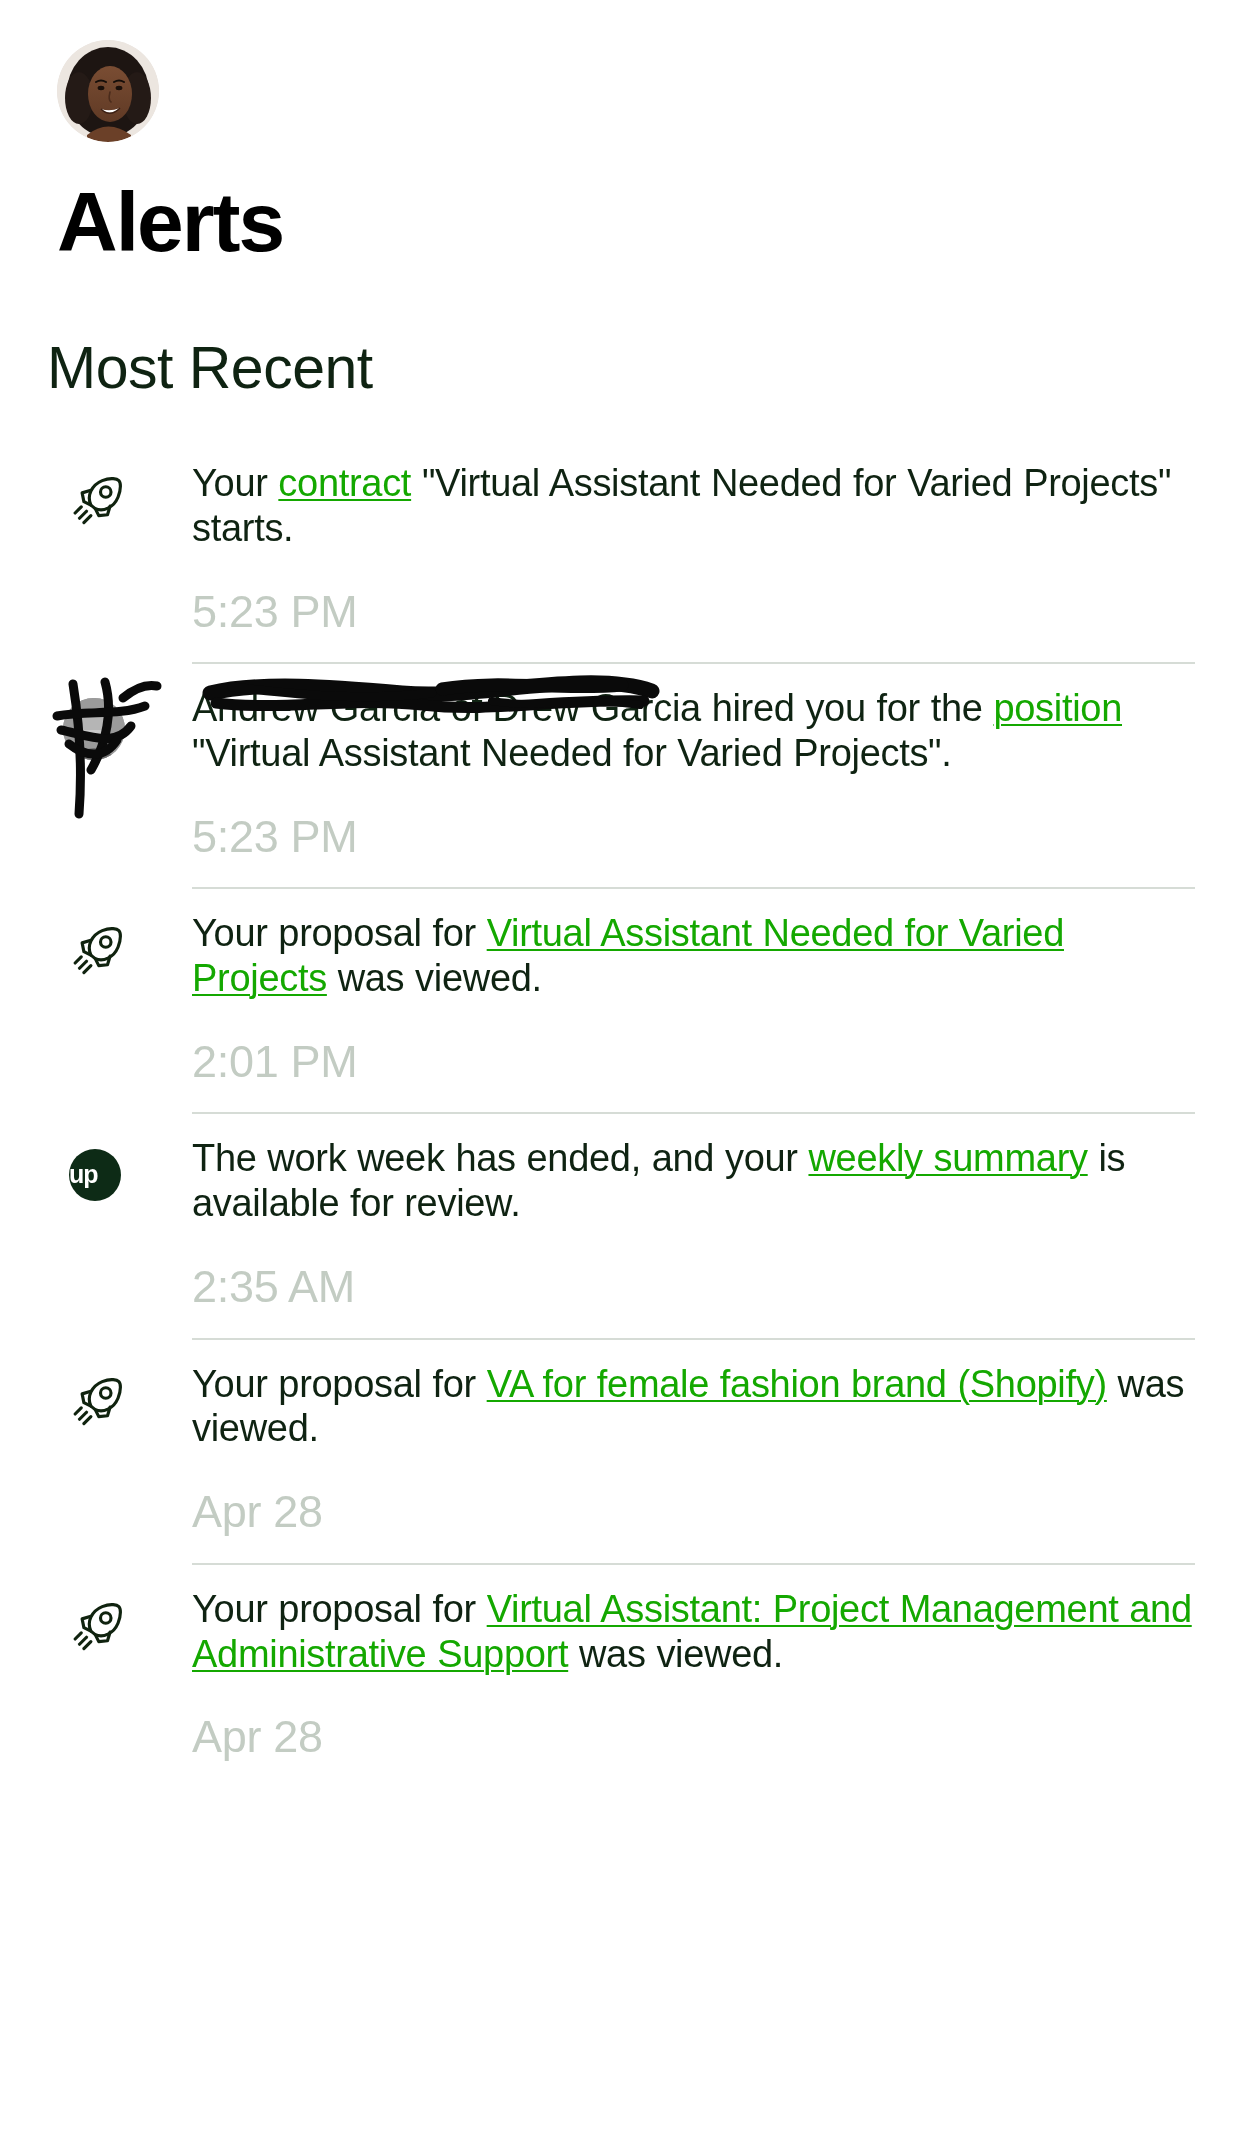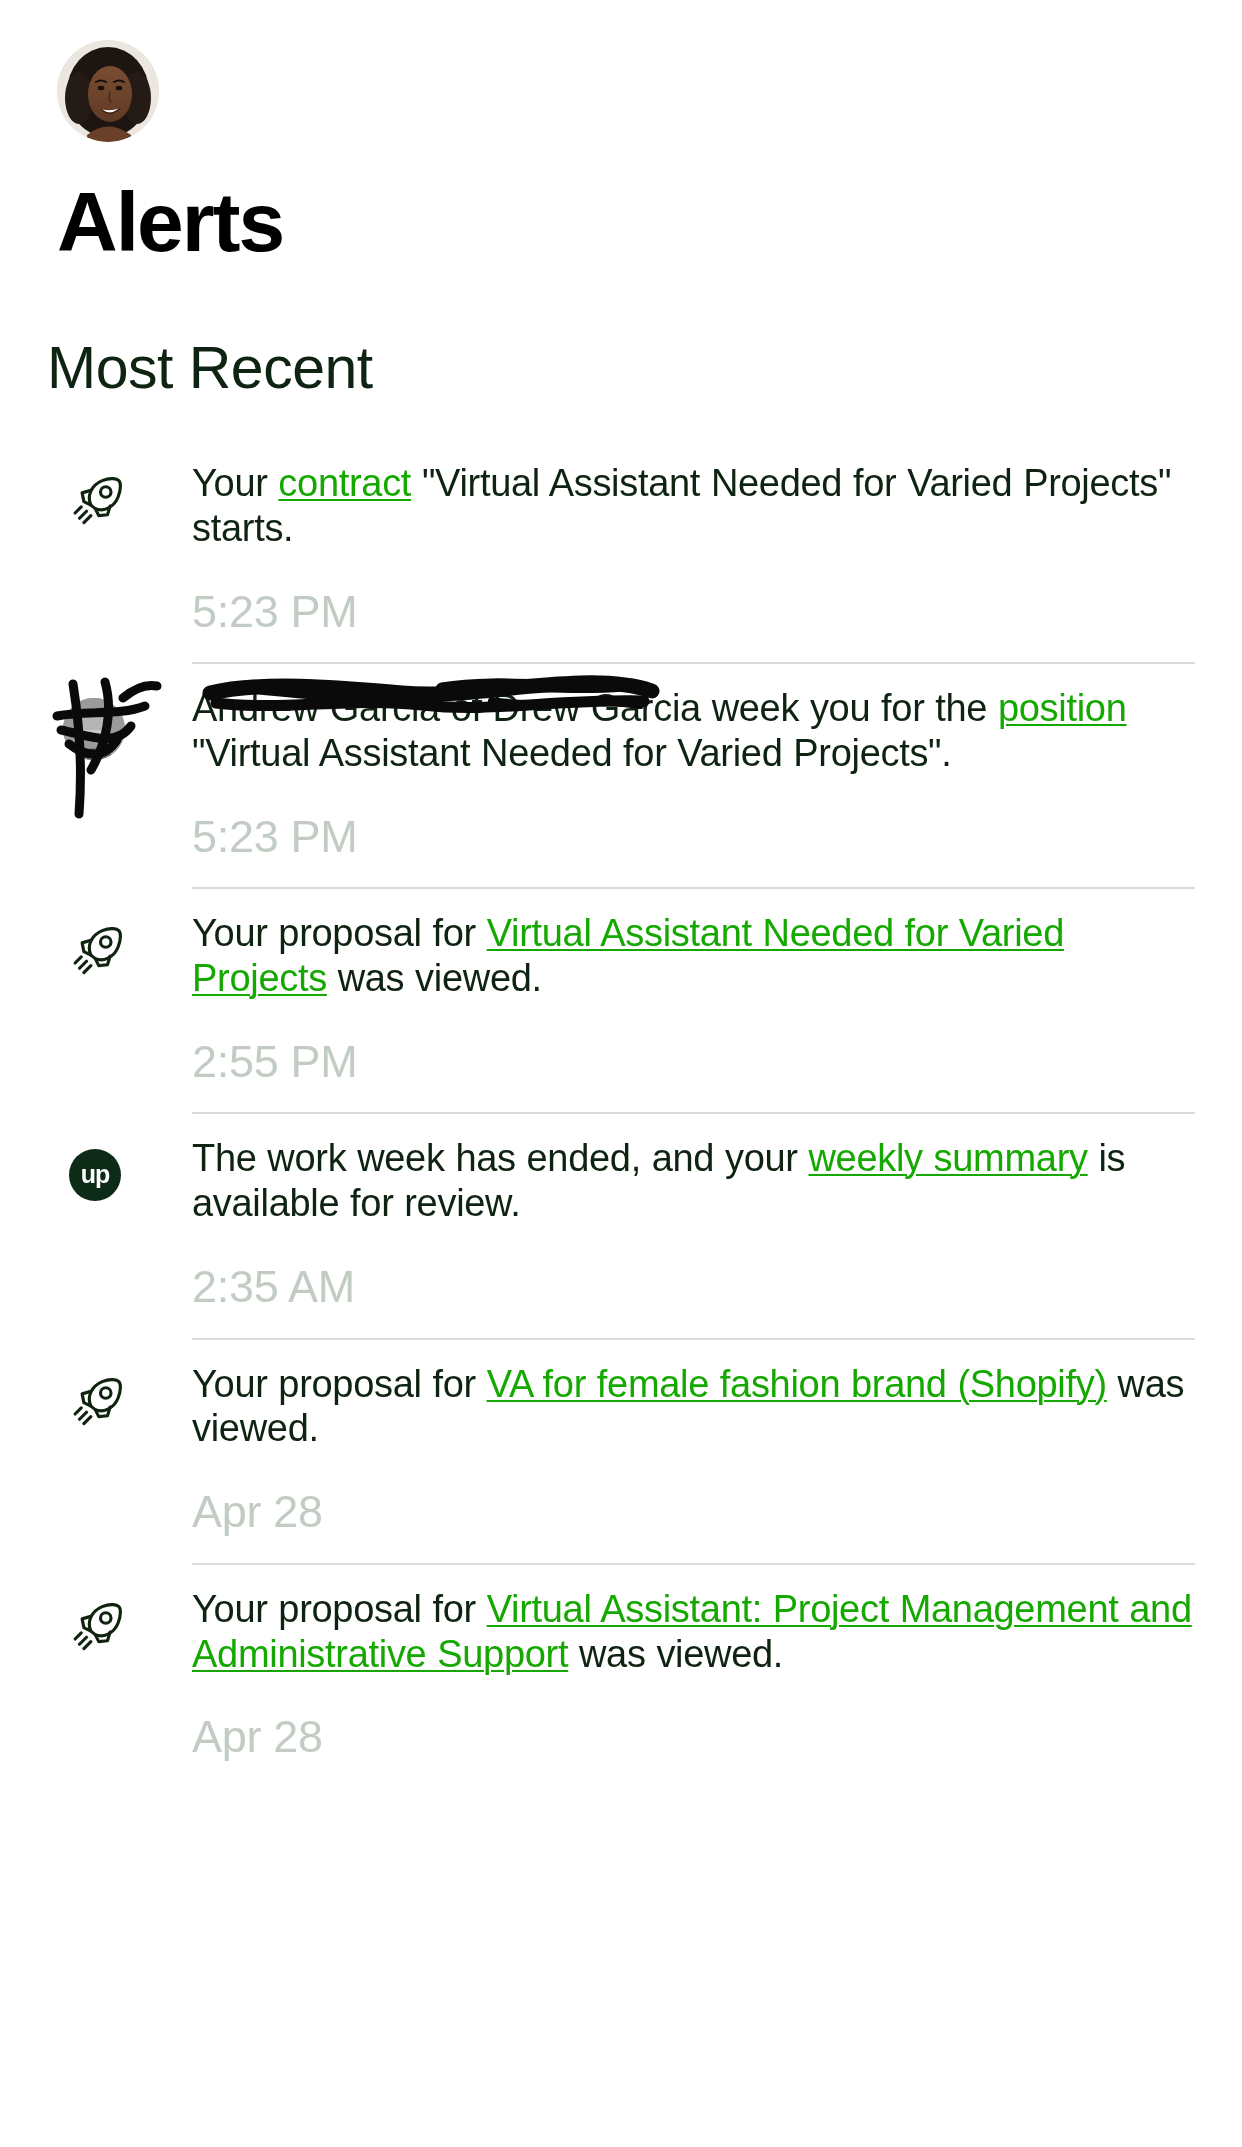--- a/index.html
+++ b/index.html
@@ -87,21 +87,20 @@
 
   .icon-rocket svg { display: block; width: 56px; height: 56px; }
 
   .icon-upwork {
     width: 52px;
     height: 52px;
     border-radius: 50%;
     background: #0d2b16;
     display: flex;
     align-items: center;
-    justify-content: center;
     margin-top: 3px;
   }
   .icon-upwork span {
     color: #ffffff;
     font-size: 25px;
     font-weight: 600;
     line-height: 1;
     letter-spacing: -1px;
     position: relative;
     top: -1px;
@@ -265,21 +264,21 @@
         </div>
         <div class="alert-body">
           <div class="alert-text"><span class="redact-wrap"><span>Andrew Garcia of Drew Garcia</span><svg class="redact-overlay" style="width:470px" viewBox="0 0 470 52" preserveAspectRatio="none" xmlns="http://www.w3.org/2000/svg">
                 <g stroke="#0a0a0a" stroke-linecap="round" fill="none">
                   <path d="M18 22 C70 10 140 16 210 22 C265 27 320 14 388 12 C420 11 445 15 460 20" stroke-width="15"></path>
                   <path d="M24 32 C90 40 160 26 230 34 C300 42 360 28 452 30" stroke-width="11"></path>
                   <path d="M40 16 C110 24 170 30 240 22" stroke-width="9"></path>
                   <path d="M250 18 C310 8 370 20 430 14" stroke-width="13"></path>
                   <path d="M300 30 C350 38 400 26 448 34" stroke-width="8"></path>
                 </g>
-              </svg></span><span> week you for the </span><a href="#" class="link">position</a><span> "Virtual Assistant Needed for Varied Projects".</span></div>
+              </svg></span><span> hired you for the </span><a href="#" class="link">position</a><span> "Virtual Assistant Needed for Varied Projects".</span></div>
           <div class="alert-time">5:23 PM</div>
         </div>
       </div>
       <div class="alert-row">
         <div class="alert-icon">
           <div class="icon-rocket">
             <svg viewBox="0 0 64 64" fill="none" xmlns="http://www.w3.org/2000/svg">
               <g stroke="#10230f" stroke-width="3.6" stroke-linecap="round" stroke-linejoin="round" fill="none">
                 <path d="M25 39 C20 28 26 16 38 11 C48 7 55 9 57 11 C59 13 60 20 56 30 C51 42 39 47 30 43 Z"></path>
                 <circle cx="42" cy="24" r="6"></circle>
@@ -287,21 +286,21 @@
                 <path d="M30 43 L34 51 L44 50 L47 40"></path>
                 <path d="M20 46 L12 54"></path>
                 <path d="M25 51 L17 59"></path>
                 <path d="M14 41 L7 48"></path>
               </g>
             </svg>
           </div>
         </div>
         <div class="alert-body">
           <div class="alert-text"><span>Your proposal for </span><a href="#" class="link">Virtual Assistant Needed for Varied Projects</a><span> was viewed.</span></div>
-          <div class="alert-time">2:55 PM</div>
+          <div class="alert-time">2:01 PM</div>
         </div>
       </div>
       <div class="alert-row">
         <div class="alert-icon">
           <div class="icon-upwork">
             <span>up</span>
           </div>
         </div>
         <div class="alert-body">
           <div class="alert-text"><span>The work week has ended, and your </span><a href="#" class="link">weekly summary</a><span> is available for review.</span></div>

